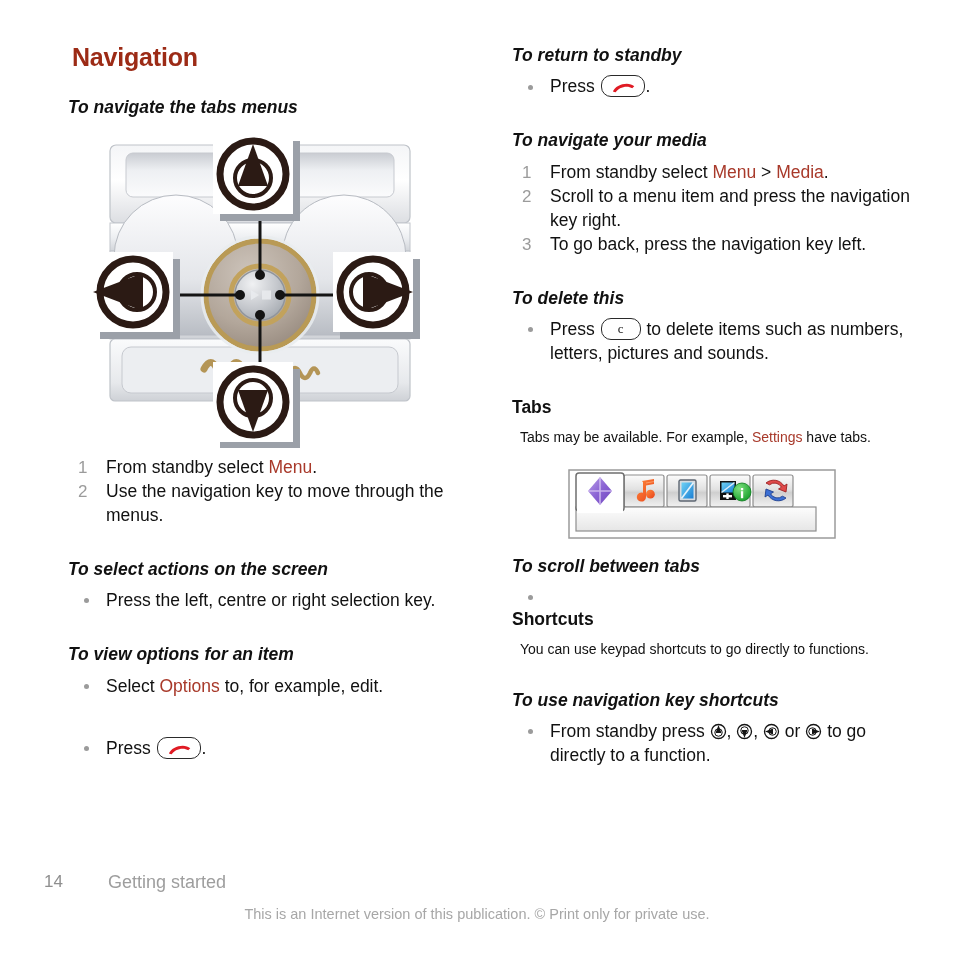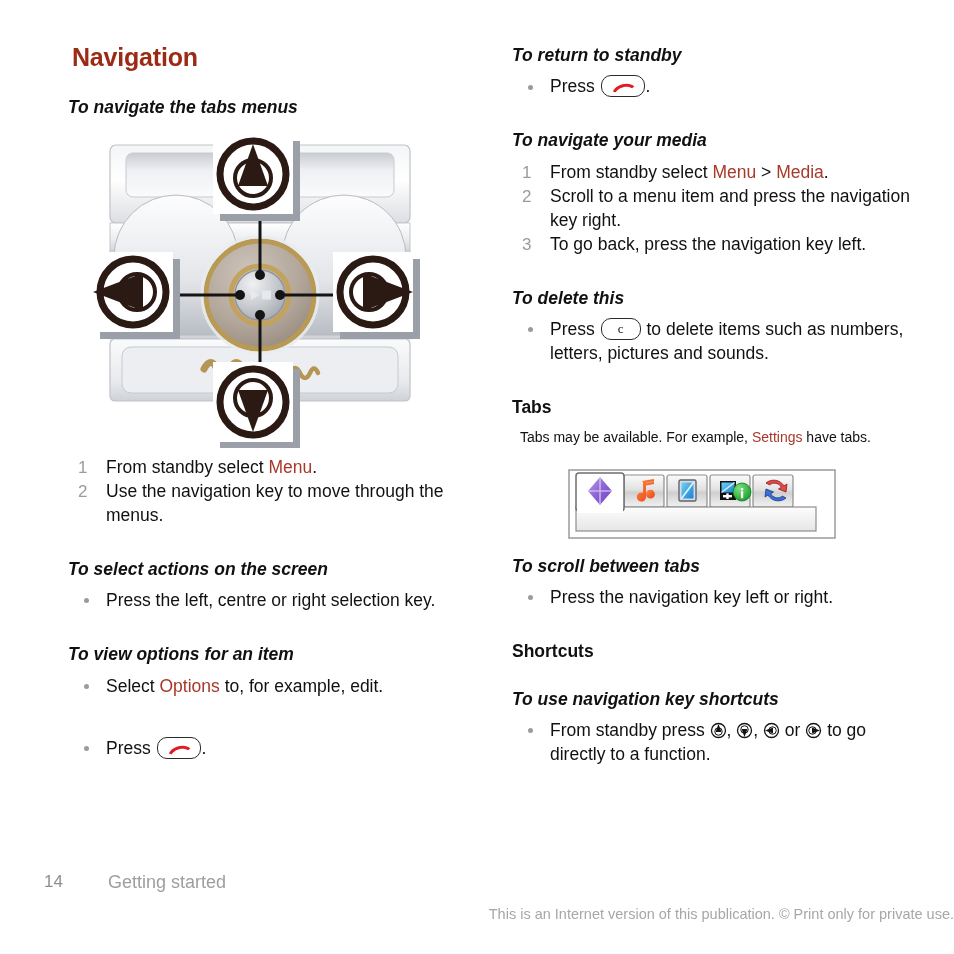--- a/index.html
+++ b/index.html
@@ -169,21 +169,21 @@
     left: 108px;
     top: 0;
     font-size: 18px;
     color: #9e9e9e;
   }
   .footer-note {
     position: absolute;
     left: 0;
     right: 0;
     top: 34px;
-    text-align: right;
+    text-align: center;
     font-size: 14.5px;
     color: #a7a7a7;
   }
 </style>
 </head>
 <body>
 
 <div class="page">
 
   <div class="col col-left">
@@ -498,27 +498,28 @@
           <path d="M26 19 a12 12 0 0 1 -18 -3 l-3 2 l1 -8 l7.5 3 l-3 1.8 a8 8 0 0 0 12 2.4 Z" fill="#3b6fd4" stroke="#1e3f8f" stroke-width="0.9" stroke-linejoin="round"></path>
         </g>
       </svg>
     </div>
 
     <div class="gap-s"></div>
 
     <div class="task-title">To scroll between tabs</div>
     <ul class="bullets">
       <li>
-        <span class="dot"></span><span>Press the navigation key left or right.</span>
+        <span class="dot"></span>
       </li>
     </ul>
 
     <div class="gap-m"></div>
 
     <div class="sub-title">Shortcuts</div>
+    <p class="body-text">You can use keypad shortcuts to go directly to functions.</p>
 
     <div class="gap-m"></div>
 
     <div class="task-title">To use navigation key shortcuts</div>
     <ul class="bullets">
       <li>
         <span class="dot"></span><span>From standby press </span><span class="nav-mini">
           <svg width="17" height="17" viewBox="0 0 34 34">
             <circle cx="17" cy="17" r="14" fill="#fff" stroke="#141414" stroke-width="2.6"></circle>
             <circle cx="17" cy="19" r="7.5" fill="#fff" stroke="#141414" stroke-width="2"></circle>

